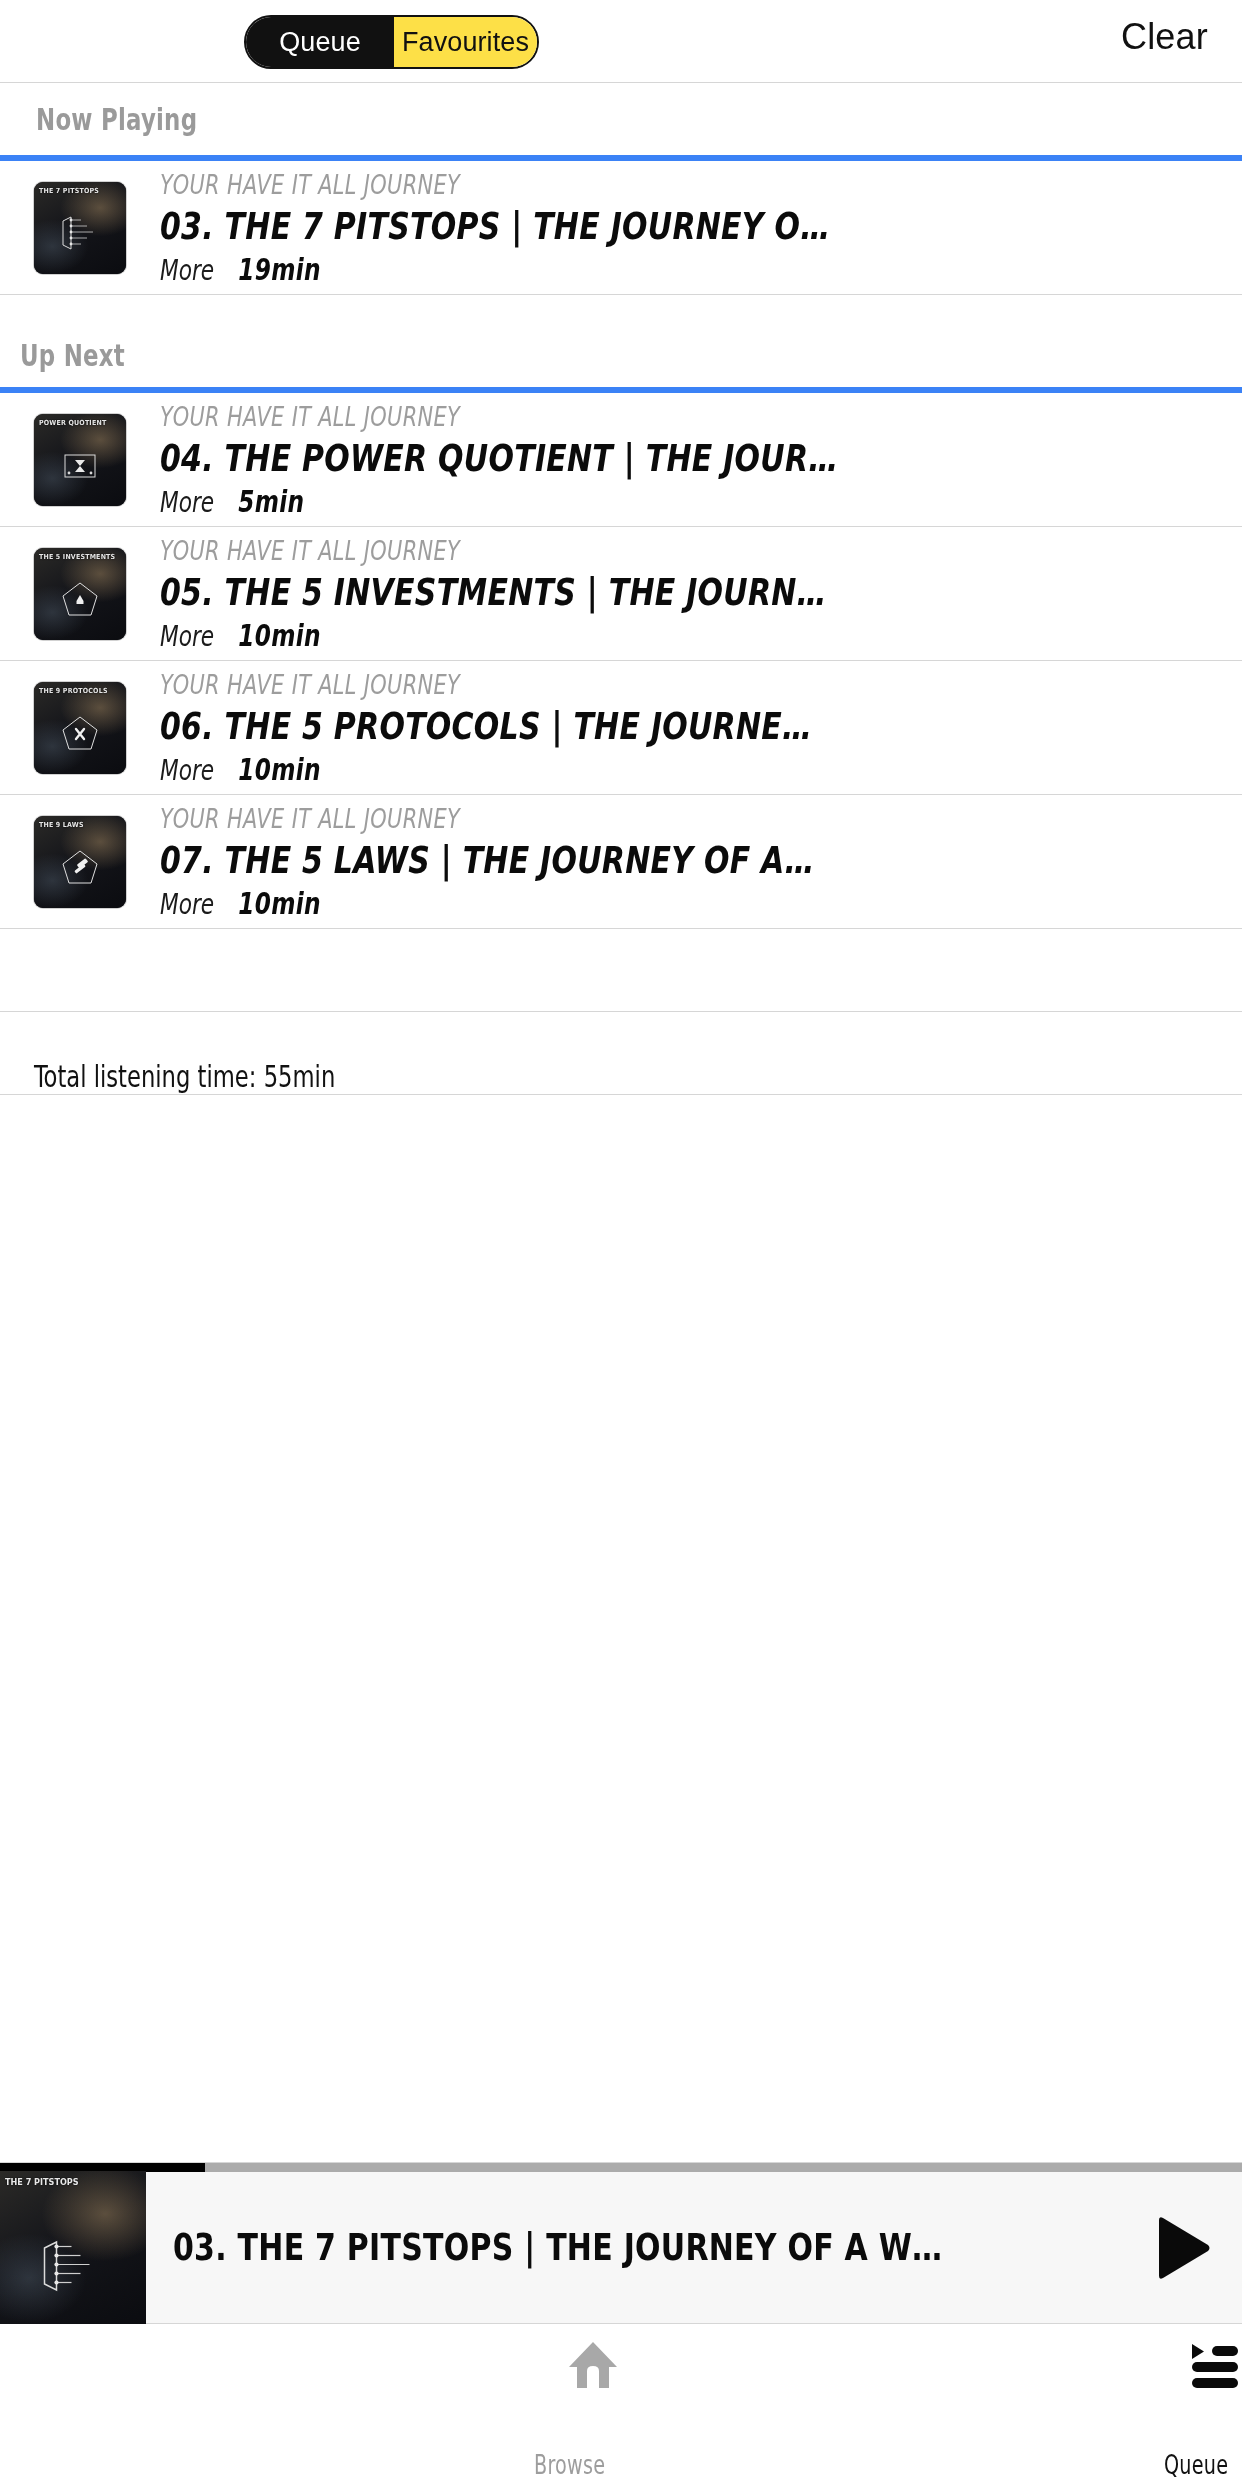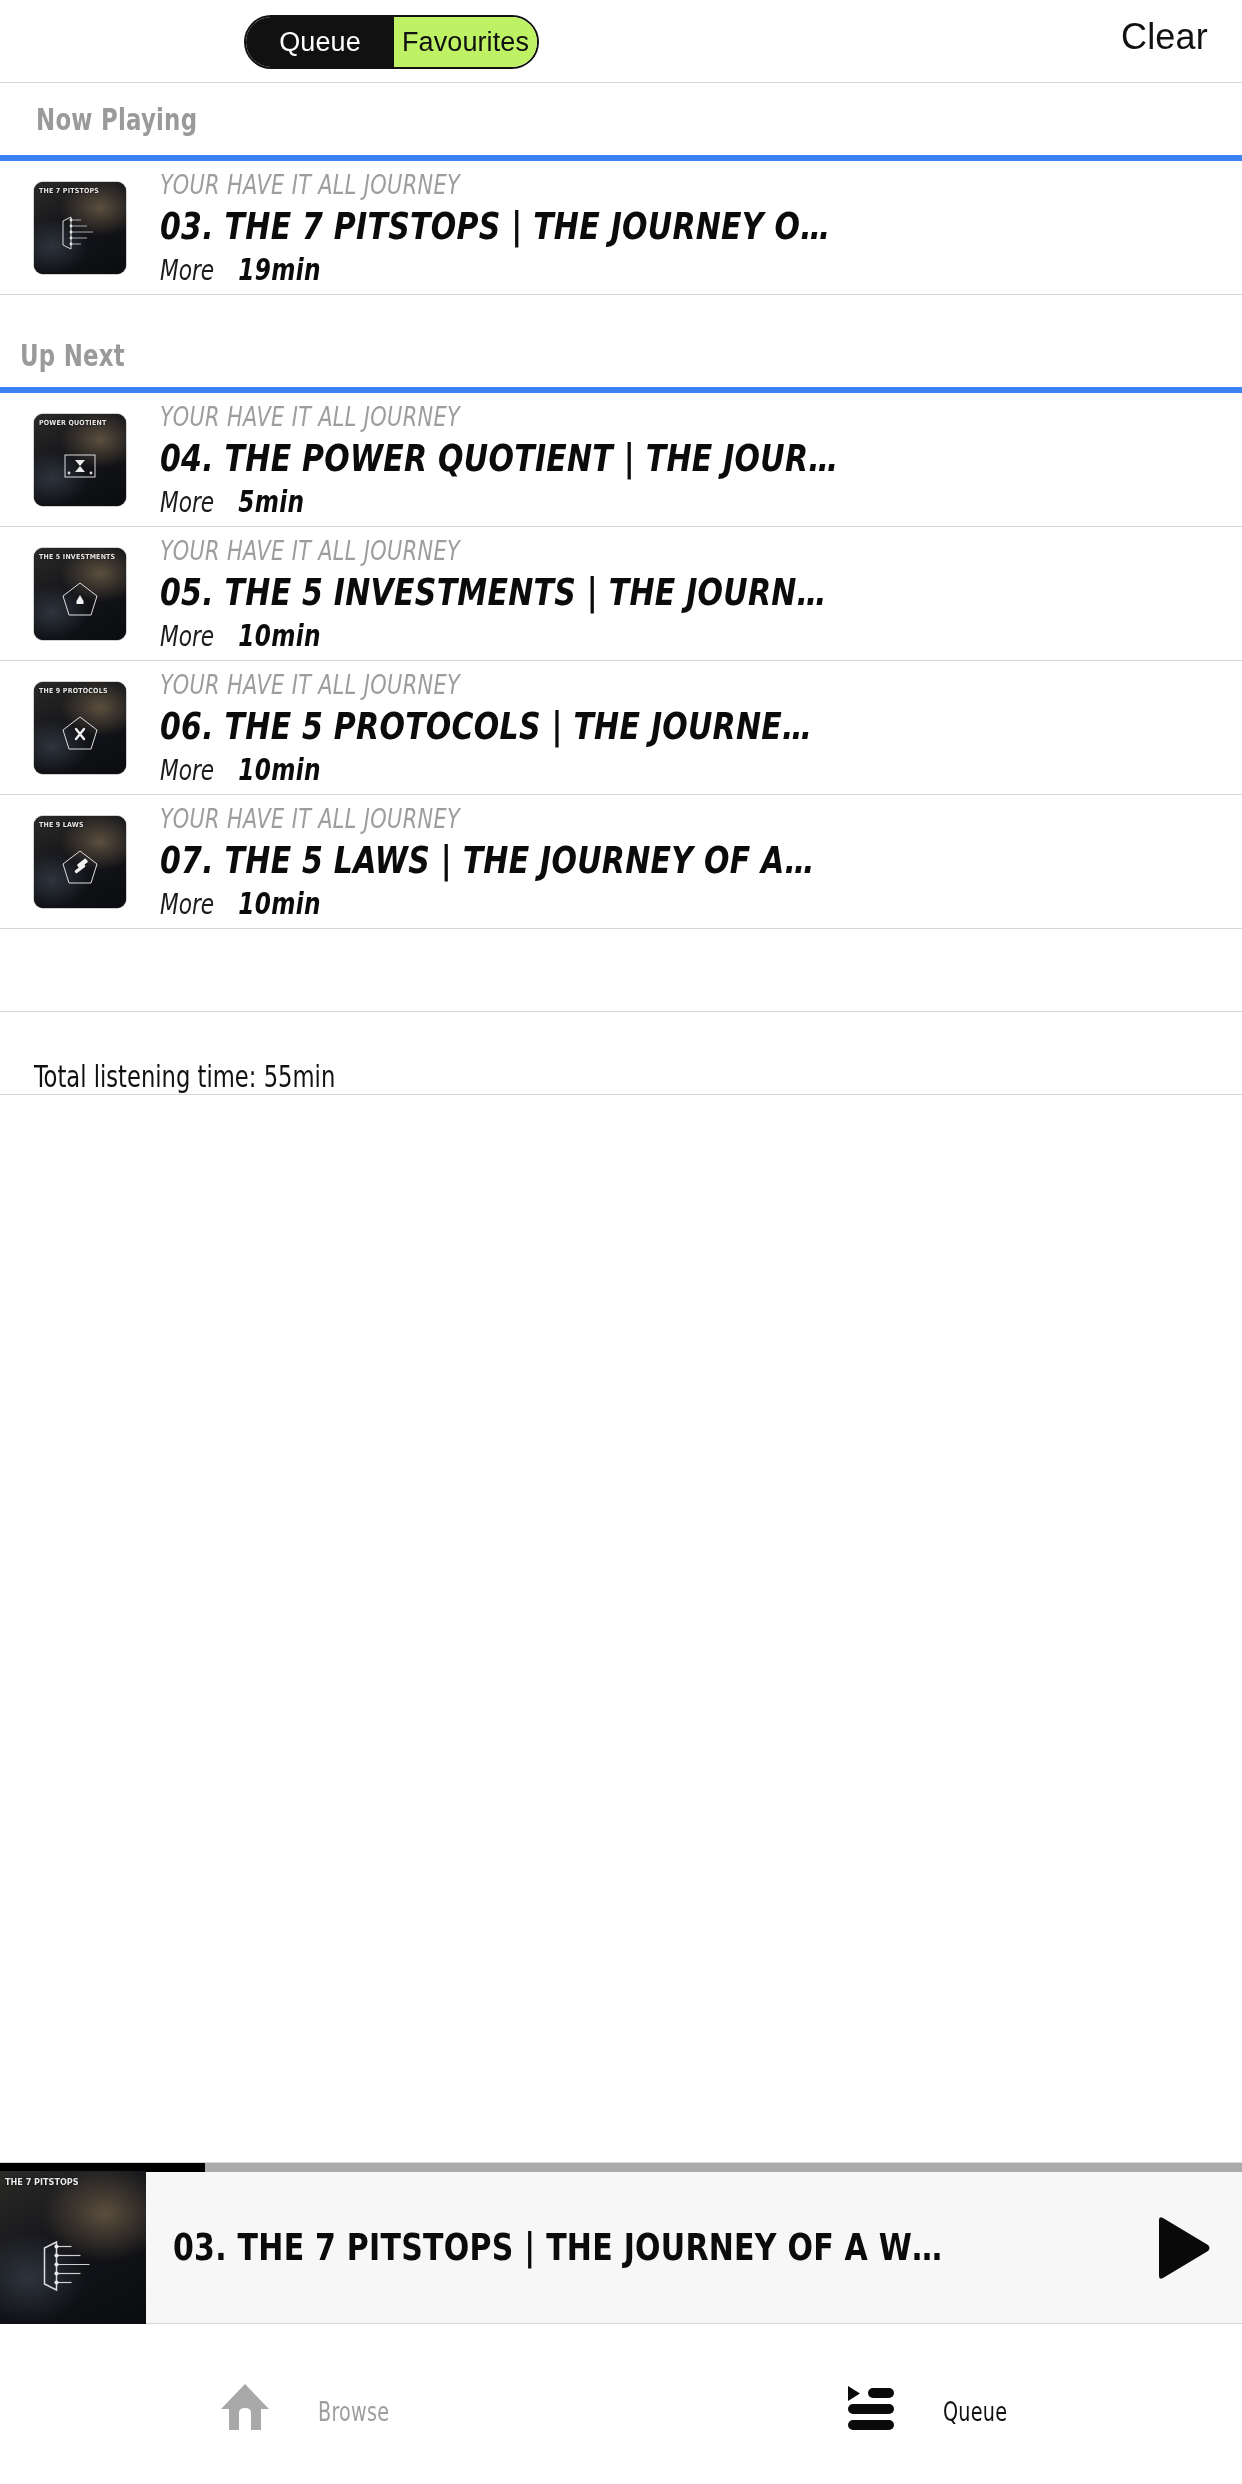--- a/index.html
+++ b/index.html
@@ -29,21 +29,21 @@
     overflow:hidden;
     display:flex;
     background:#fff;
   }
   #segmented .seg {
     flex:1 1 auto;
     display:flex; align-items:center; justify-content:center;
     font-size:27px;
     letter-spacing:.1px;
     color:#111;
-    background:#bef264;
+    background:#fde047;
     cursor:pointer;
     user-select:none;
   }
   #segmented .seg.active { background:#111; color:#fff; }
   #segmented .seg.queue { flex:0 0 148px; }
   #clear-button {
     position:absolute;
     right:34px; top:16px;
     font-size:36px;
     color:#111;
@@ -258,22 +258,22 @@
   
   #bottom-nav {
     position:absolute;
     left:0; right:0; top:2324px;
     height:160px;
     background:#fff;
     display:flex;
   }
   .nav-item {
     flex:1 1 50%;
-    display:flex; flex-direction:row;
-    align-items:center; justify-content:center;
+    display:flex; flex-direction:column;
+    align-items:flex-end; justify-content:center;
     cursor:pointer;
     padding-top:6px;
     gap:45px;
   }
   .nav-item .nav-icon { height:62px; display:flex; align-items:center; justify-content:center; }
   .nav-item .nav-icon svg { display:block; }
   .nav-item .nav-label {
     margin-top:9px;
     font-size:26px;
     letter-spacing:.3px;

